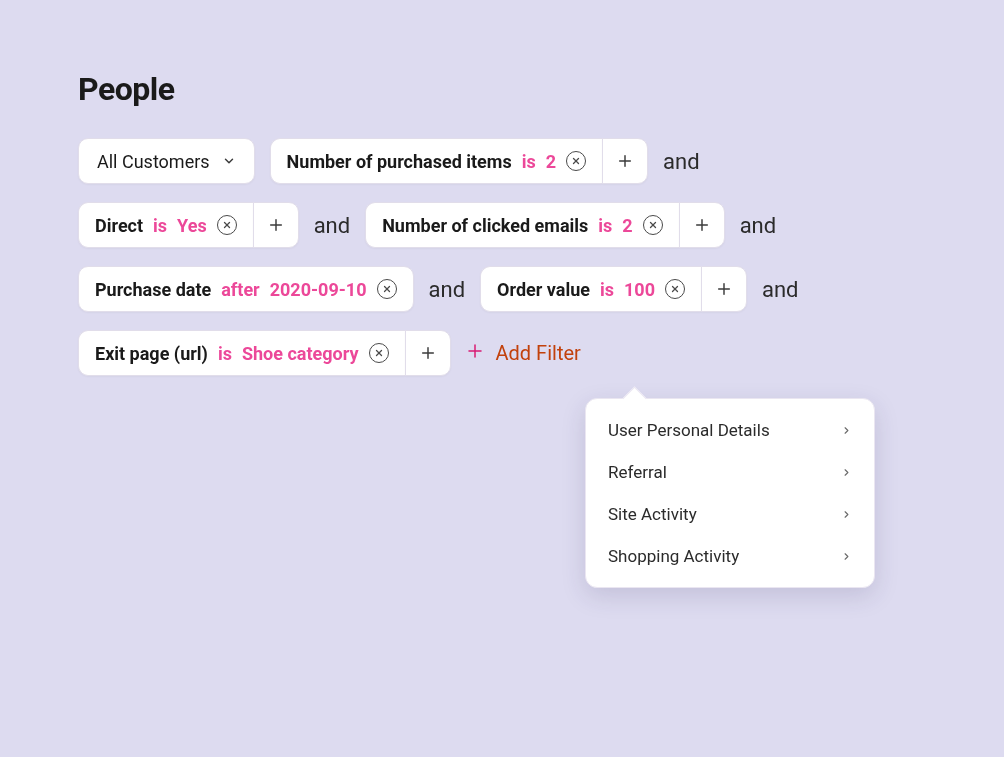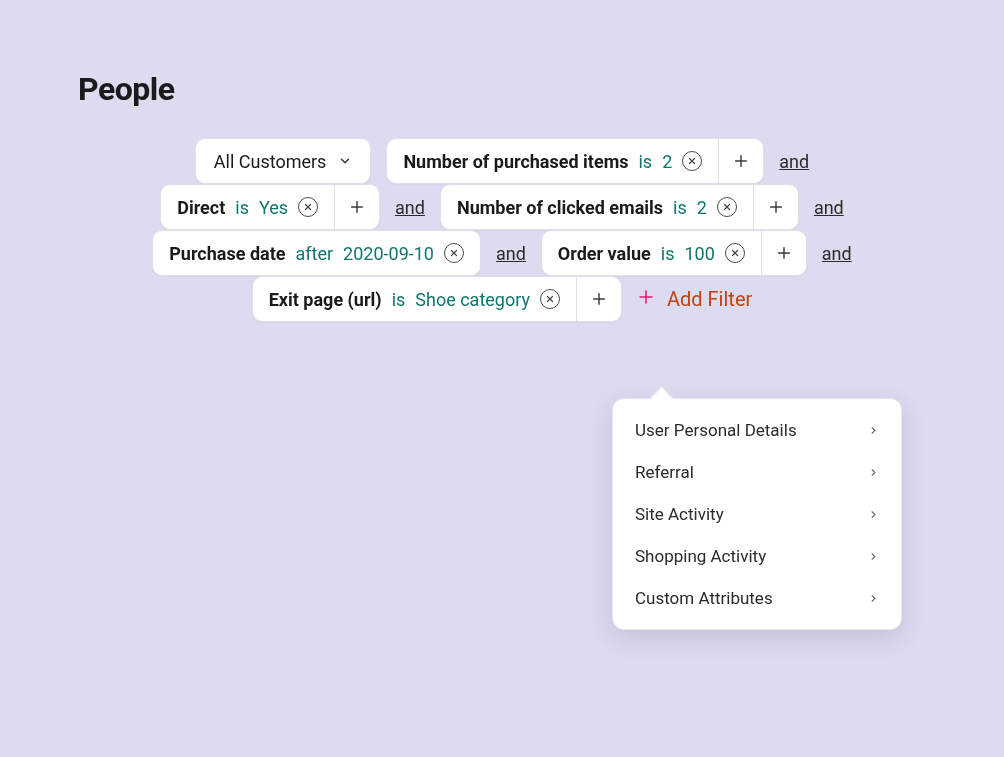--- a/index.html
+++ b/index.html
@@ -18,21 +18,21 @@
   }
   h1.title {
     font-size: 32px;
     font-weight: 700;
     margin: 0 0 30px 0;
     letter-spacing: -0.5px;
   }
   .rows {
     display: flex;
     flex-direction: column;
-    align-items: center;
+    gap: 18px;
   }
   .row {
     display: flex;
     align-items: center;
     gap: 15px;
     flex-wrap: nowrap;
   }
   .pill-group {
     display: inline-flex;
     align-items: stretch;
@@ -57,64 +57,63 @@
   }
   .pill-content {
     padding: 0 16px;
     display: inline-flex;
     align-items: center;
     gap: 10px;
     font-size: 18px;
     white-space: nowrap;
   }
   .pill-content .bold { font-weight: 700; }
-  .pill-content .norm { font-weight: 400; color: #0f766e; }
+  .pill-content .norm { font-weight: 700; color: #ec4899; }
   .dropdown-pill .pill-content { padding: 0 18px; gap: 12px; font-weight: 400; }
   .icon-circle-x {
     width: 20px; height: 20px;
     border: 1.6px solid #4a4a4a;
     border-radius: 50%;
     display:inline-flex; align-items:center; justify-content:center;
     font-size: 12px;
     line-height: 1;
     color:#4a4a4a;
     cursor:pointer;
   }
   .icon-circle-x svg { width:10px; height:10px; display:block; }
   .plus-btn {
     width: 46px;
     display:flex; align-items:center; justify-content:center;
     cursor:pointer;
   }
   .plus-btn svg { width:16px; height:16px; stroke:#3b3b3b; }
   .conj {
-    font-size: 18px;
+    font-size: 22px;
     color:#2b2b2b;
-    text-decoration:underline;
   }
   .chev-down svg { width:14px; height:14px; stroke:#3b3b3b; }
   .chev-down { display:inline-flex; }
 
   
   .add-filter-btn {
     display:inline-flex;
     align-items:center;
     gap:12px;
     color:#c2410c;
     font-size:20px;
     font-weight:400;
     cursor:pointer;
     position: relative;
   }
   .add-filter-btn .plus-icon svg { width:18px; height:18px; stroke:#d81b73; }
 
   
   .popover-wrap {
     position: absolute;
-    left: 612px;
+    left: 585px;
     top: 398px;
   }
   .popover {
     background:#fff;
     border: 1px solid #eae6f1;
     border-radius: 12px;
     box-shadow: 0 8px 24px rgba(50,40,90,0.15);
     width: 290px;
     padding: 10px 0;
     position: relative;
@@ -336,24 +335,16 @@
         </span>
       </div>
       <div class="popover-item">
         <span>Shopping Activity</span>
         <span class="chev-right">
           <svg viewBox="0 0 24 24" fill="none" stroke-width="2.5" stroke-linecap="round" stroke-linejoin="round">
               <polyline points="9 6 15 12 9 18"></polyline>
             </svg>
         </span>
       </div>
-      <div class="popover-item">
-        <span>Custom Attributes</span>
-        <span class="chev-right">
-          <svg viewBox="0 0 24 24" fill="none" stroke-width="2.5" stroke-linecap="round" stroke-linejoin="round">
-              <polyline points="9 6 15 12 9 18"></polyline>
-            </svg>
-        </span>
-      </div>
     </div>
   </div>
 
 </div>
 
 </body></html>

